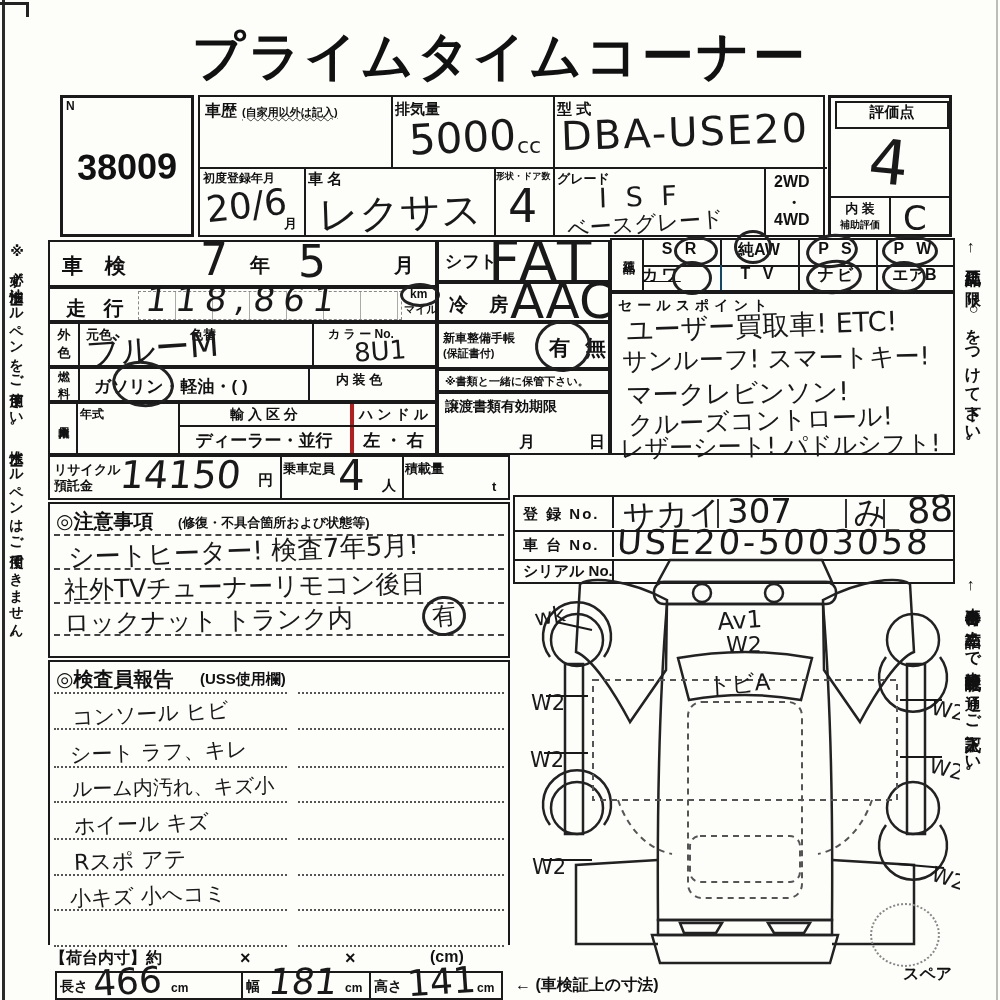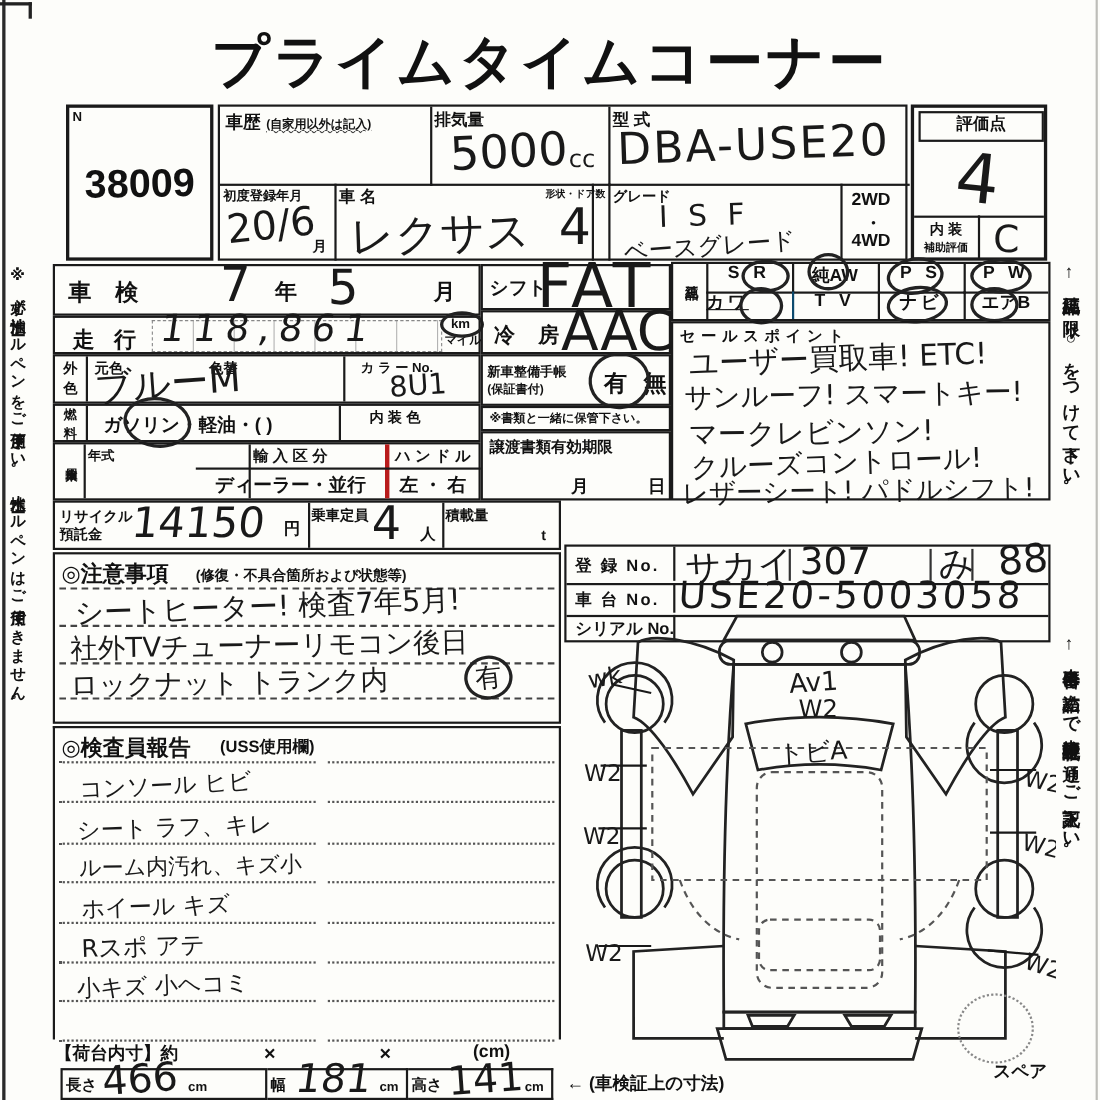--- a/index.html
+++ b/index.html
@@ -47,21 +47,21 @@
     <div class="abs" style="left:353px;top:0;width:274px;height:70px;border-bottom:2px solid #1a1a1a;">
       <span class="lbl abs" style="left:4px;top:3px;font-size:15px;">型 式</span>
       <span class="hw abs" style="left:8px;top:12px;font-size:40px;transform:rotate(-2deg);letter-spacing:2px;">DBA-USE20</span>
     </div>
 
     <div class="abs" style="left:0;top:70px;width:104px;height:70px;border-right:2px solid #1a1a1a;">
       <span class="lbl abs" style="left:3px;top:3px;font-size:12px;">初度登録年月</span>
       <span class="hw abs" style="left:6px;top:18px;font-size:36px;transform:rotate(-6deg);">20/6</span>
       <span class="lbl abs" style="left:84px;top:48px;font-size:13px;">月</span>
     </div>
-    <div class="abs" style="left:104px;top:70px;width:190px;height:70px;border-right:2px solid #1a1a1a;padding-left:44px;">
+    <div class="abs" style="left:104px;top:70px;width:190px;height:70px;border-right:2px solid #1a1a1a;">
       <span class="lbl abs" style="left:4px;top:3px;font-size:15px;">車 名</span>
       <span class="hw abs" style="left:14px;top:18px;font-size:40px;transform:rotate(-2deg);">レクサス</span>
     </div>
     <div class="abs" style="left:294px;top:70px;width:59px;height:70px;border-right:2px solid #1a1a1a;">
       <span class="lbl abs" style="left:2px;top:3px;font-size:9px;">形状・ドア数</span>
       <span class="hw abs" style="left:14px;top:12px;font-size:46px;">4</span>
     </div>
     <div class="abs" style="left:353px;top:70px;width:211px;height:70px;border-right:2px solid #1a1a1a;">
       <span class="lbl abs" style="left:4px;top:3px;font-size:13px;">グレード</span>
       <span class="hw abs" style="left:46px;top:14px;font-size:27px;transform:rotate(-2deg);letter-spacing:5px;">I S F</span>
@@ -130,21 +130,21 @@
     <div class="circ show" style="left:62px;top:-8px;width:62px;height:46px;transform:rotate(8deg);"></div>
     <div class="abs" style="left:258px;top:0;width:129px;height:31px;border-left:2px solid #1a1a1a;">
       <span class="lbl" style="position:absolute;left:26px;top:2px;font-size:13px;">内 装 色</span>
     </div>
   </div>
 
   <div class="bx" style="left:48px;top:402px;width:389px;height:53px;">
     <div class="abs" style="left:0;top:0;width:26px;height:49px;border-right:2px solid #1a1a1a;">
       <span class="lbl vtext" style="font-size:11px;margin-left:6px;">輸入車用</span>
     </div>
-    <div class="abs" style="left:26px;top:0;width:102px;height:49px;border-right:2px solid #1a1a1a;padding-left:48px;">
+    <div class="abs" style="left:26px;top:0;width:102px;height:49px;border-right:2px solid #1a1a1a;">
       <span class="lbl" style="position:absolute;left:4px;top:2px;font-size:12px;">年式</span>
     </div>
     <div class="abs" style="left:128px;top:0;width:172px;height:49px;border-right:4px solid #b91c1c;">
       <div class="lbl" style="text-align:center;font-size:14px;margin-top:2px;border-bottom:2px solid #1a1a1a;padding-bottom:1px;">輸 入 区 分</div>
       <div class="lbl" style="text-align:center;font-size:17px;margin-top:2px;">ディーラー・並行</div>
     </div>
     <div class="abs" style="left:300px;top:0;width:87px;height:49px;">
       <div class="lbl" style="text-align:center;font-size:14px;margin-top:2px;border-bottom:2px solid #1a1a1a;padding-bottom:1px;">ハ ン ド ル</div>
       <div class="lbl" style="text-align:center;font-size:17px;margin-top:2px;">左 ・ 右</div>
     </div>

